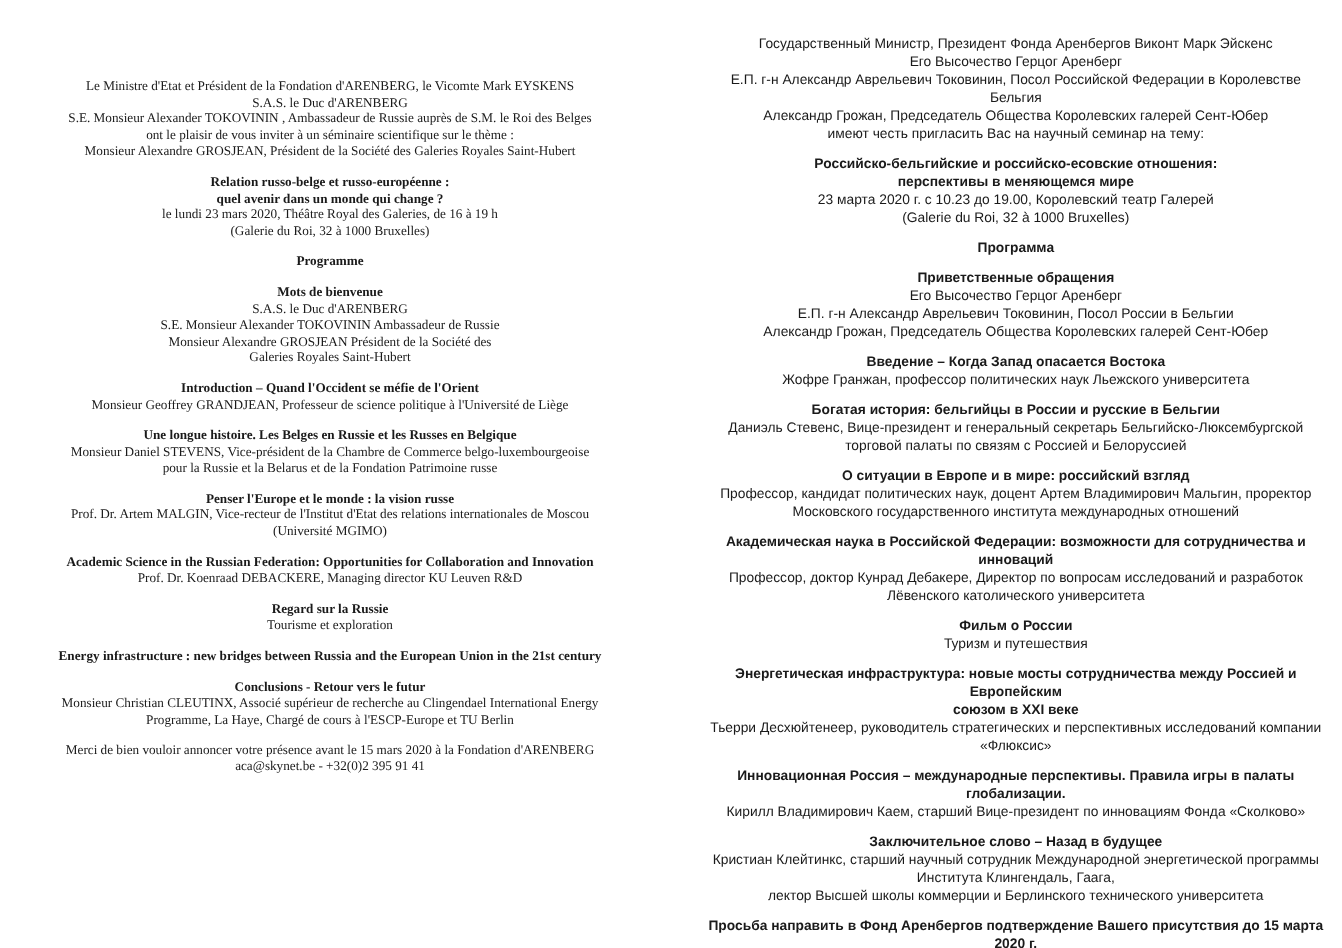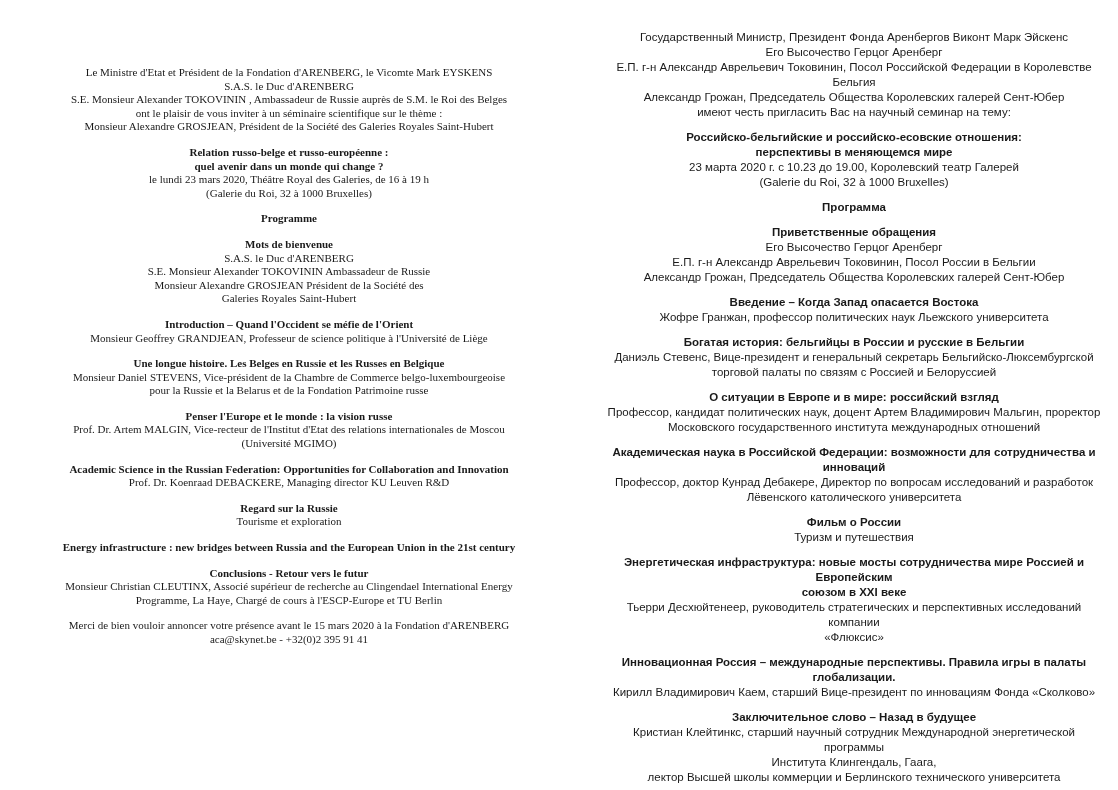--- a/index.html
+++ b/index.html
@@ -13,37 +13,37 @@
     position: relative;
     overflow: hidden;
     color: #1a1a1a;
   }
   .page {
     position: absolute;
     top: 0;
     text-align: center;
   }
   .page-left {
-    left: 22px;
+    left: 8px;
     width: 534px;
     padding-top: 66px;
     font-family: "Liberation Serif", "DejaVu Serif", serif;
     font-size: 11px;
     line-height: 13.6px;
   }
   .page-right {
     left: 586px;
     width: 520px;
     padding-top: 30px;
     font-family: "Liberation Sans", "DejaVu Sans", sans-serif;
     font-size: 11.5px;
     line-height: 15px;
   }
   .block { margin: 0 0 12px 0; }
-  .page-right .block { margin: 0 0 10px 16px; }
+  .page-right .block { margin: 0 0 10px 1px; }
   .line { white-space: normal; }
   .bold { font-weight: bold; }
 </style>
 </head>
 <body>
 
 <div class="page page-left" id="left-page">
     <div class="block">
       <div class="line">Le Ministre d'Etat et Président de la Fondation d'ARENBERG, le Vicomte Mark EYSKENS</div>
       <div class="line">S.A.S. le Duc d'ARENBERG</div>
@@ -144,21 +144,21 @@
       <div class="line bold">Академическая наука в Российской Федерации: возможности для сотрудничества и</div>
       <div class="line bold">инноваций</div>
       <div class="line">Профессор, доктор Кунрад Дебакере, Директор по вопросам исследований и разработок</div>
       <div class="line">Лёвенского католического университета</div>
     </div>
     <div class="block">
       <div class="line bold">Фильм о России</div>
       <div class="line">Туризм и путешествия</div>
     </div>
     <div class="block">
-      <div class="line bold">Энергетическая инфраструктура: новые мосты сотрудничества мире Россией и Европейским</div>
+      <div class="line bold">Энергетическая инфраструктура: новые мосты сотрудничества между Россией и Европейским</div>
       <div class="line bold">союзом в XXI веке</div>
       <div class="line">Тьерри Десхюйтенеер, руководитель стратегических и перспективных исследований компании</div>
       <div class="line">«Флюксис»</div>
     </div>
     <div class="block">
       <div class="line bold">Инновационная Россия – международные перспективы. Правила игры в палаты глобализации.</div>
       <div class="line">Кирилл Владимирович Каем, старший Вице-президент по инновациям Фонда «Сколково»</div>
     </div>
     <div class="block">
       <div class="line bold">Заключительное слово – Назад в будущее</div>

